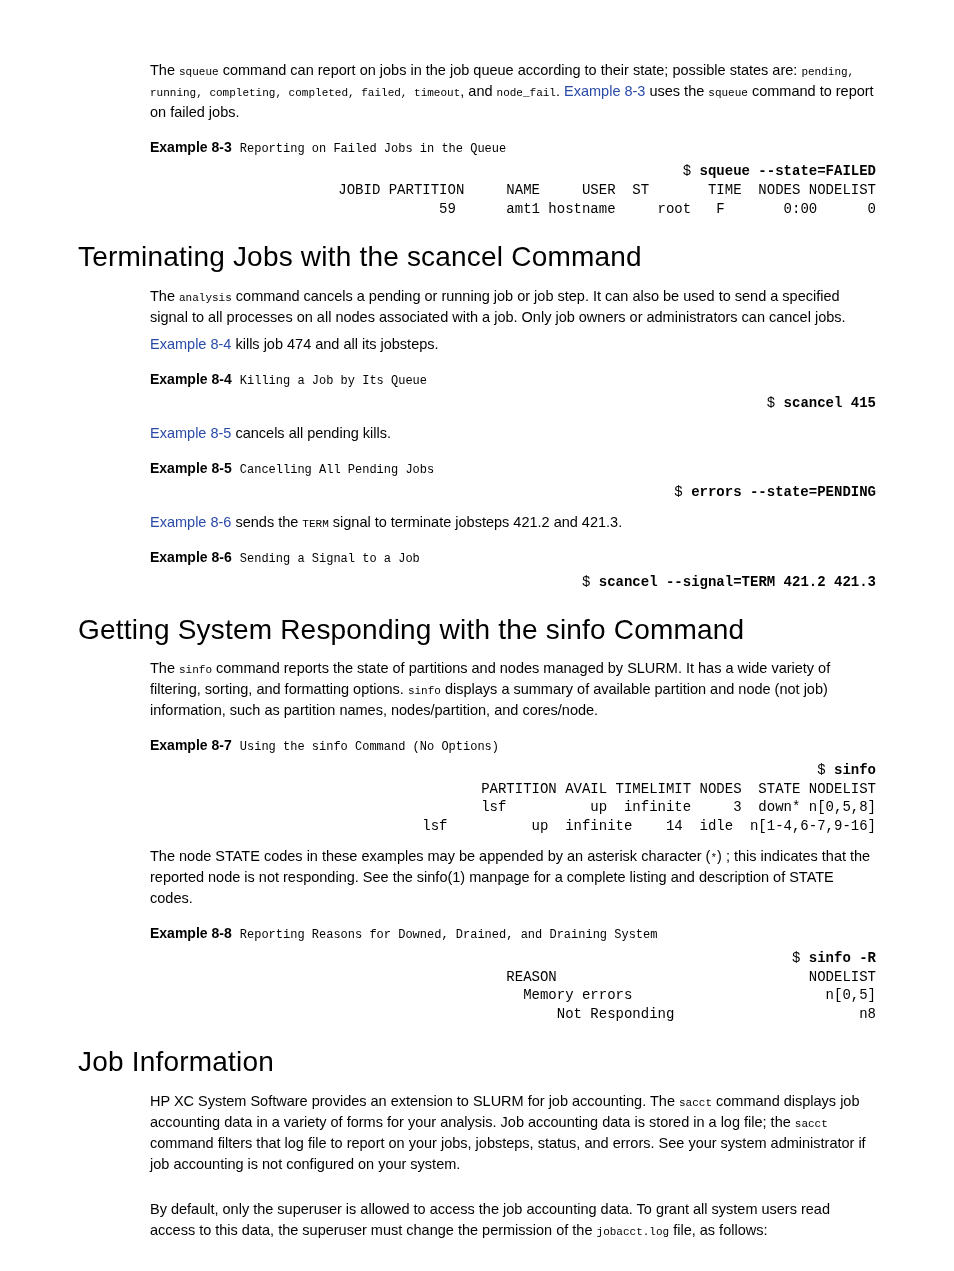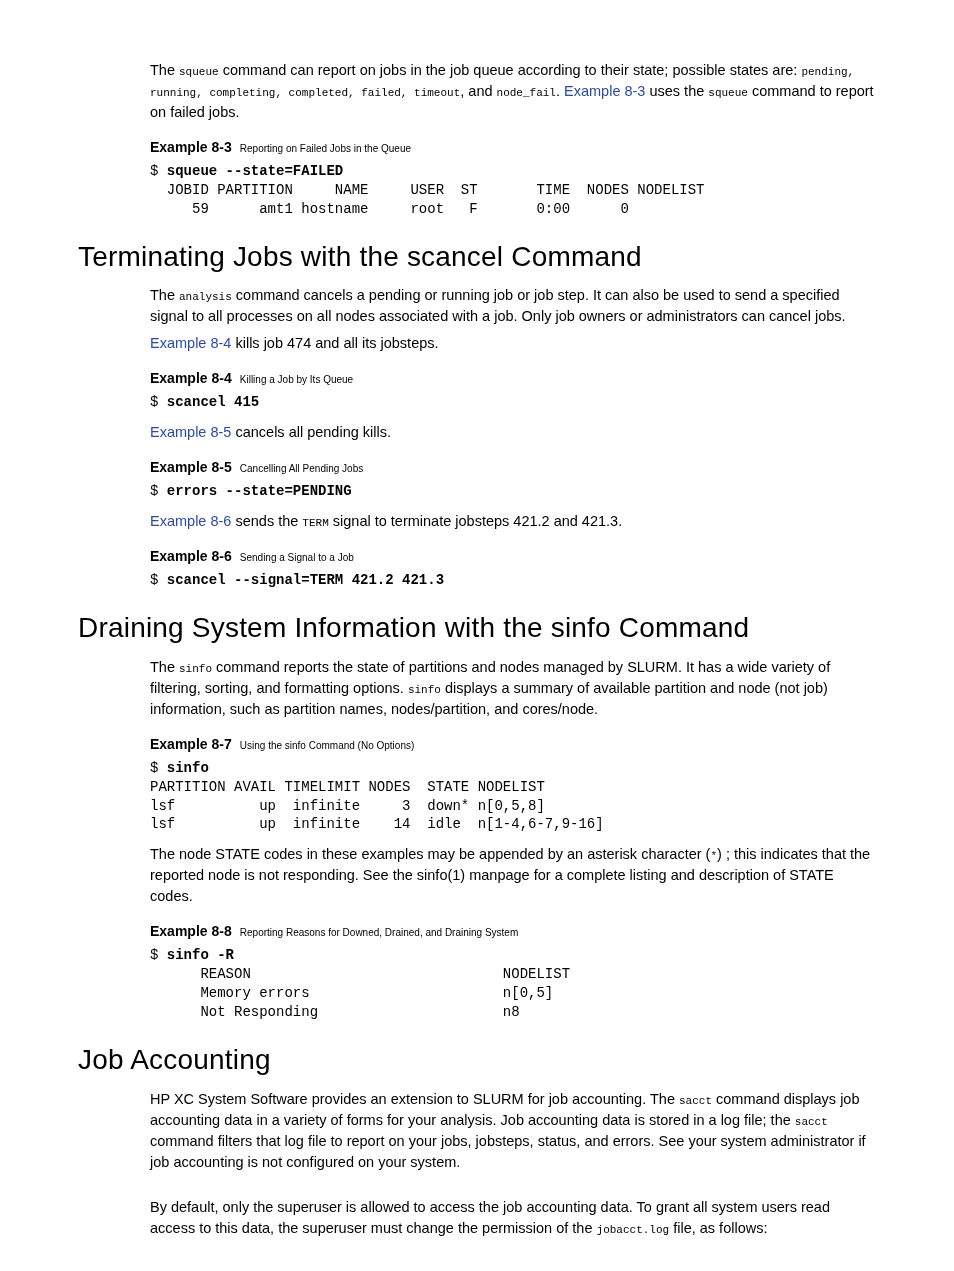--- a/index.html
+++ b/index.html
@@ -17,35 +17,36 @@
   .mono {
     font-family: "Courier New", Courier, monospace;
     font-size: 11px;
   }
   .pre {
     font-family: "Courier New", Courier, monospace;
     font-size: 14px;
     white-space: pre;
     margin: 4px 0 10px 0;
     line-height: 1.35;
+    text-align: right;
   }
   .para {
     margin: 0 0 6px 72px;
   }
   .example-label {
     margin: 14px 0 2px 0;
   }
   .example-label b {
     font-family: Arial, sans-serif;
     font-weight: bold;
     font-size: 14px;
   }
   .example-caption {
-    font-family: Liberation Sans, sans-serif;
-    font-size: 10px;
+    font-family: Liberation Mono, monospace;
+    font-size: 12px;
   }
   h2 {
     font-family: Futura, "Century Gothic", "Trebuchet MS", Arial, sans-serif;
     font-weight: 300;
     font-size: 28px;
     margin: 18px 0 8px 0;
     letter-spacing: 0.2px;
   }
   .link { color: #2a4aa8; }
   .footer {
@@ -94,21 +95,21 @@
 
 <p class="para">
   <span class="link">Example  8-6</span><span> sends the </span><span class="mono">TERM</span><span> signal to terminate jobsteps 421.2 and 421.3.</span>
 </p>
 
 <div class="example-label indent">
   <b>Example  8-6</b>&nbsp;&nbsp;<span class="example-caption">Sending a Signal to a Job</span>
 </div>
 <div class="pre indent"><span>$ </span><b>scancel --signal=TERM 421.2 421.3</b></div>
 
-<h2>Draining System Information with the sinfo Command</h2>
+<h2>Getting System Responding with the sinfo Command</h2>
 
 <p class="para">
   <span>The </span><span class="mono">sinfo</span><span> command reports the state of partitions and nodes managed by SLURM. It has a wide variety of filtering, sorting, and formatting options. </span><span class="mono">sinfo</span><span> displays a summary of available partition and node (not job) information, such as partition names, nodes/partition, and cores/node.</span>
 </p>
 
 <div class="example-label indent">
   <b>Example  8-7</b>&nbsp;&nbsp;<span class="example-caption">Using the sinfo Command (No Options)</span>
 </div>
 <div class="pre indent"><span>$ </span><b>sinfo</b>
 <span>PARTITION AVAIL TIMELIMIT NODES  STATE NODELIST
@@ -120,21 +121,21 @@
 </p>
 
 <div class="example-label indent">
   <b>Example  8-8</b>&nbsp;&nbsp;<span class="example-caption">Reporting Reasons for Downed, Drained, and Draining System</span>
 </div>
 <div class="pre indent"><span>$ </span><b>sinfo -R</b>
 <span>      REASON                              NODELIST
       Memory errors                       n[0,5]
       Not Responding                      n8</span></div>
 
-<h2>Job Accounting</h2>
+<h2>Job Information</h2>
 
 <p class="para">
   <span>HP XC System Software provides an extension to SLURM for job accounting. The </span><span class="mono">sacct</span><span> command displays job accounting data in a variety of forms for your analysis. Job accounting data is stored in a log file; the </span><span class="mono">sacct</span><span> command filters that log file to report on your jobs, jobsteps, status, and errors. See your system administrator if job accounting is not configured on your system.</span>
 </p>
 
 <p class="para" style="margin-top:24px;">
   <span>By default, only the superuser is allowed to access the job accounting data. To grant all system users read access to this data, the superuser must change the permission of the </span><span class="mono">jobacct.log</span><span> file, as follows:</span>
 </p>
 
 <div class="footer">

